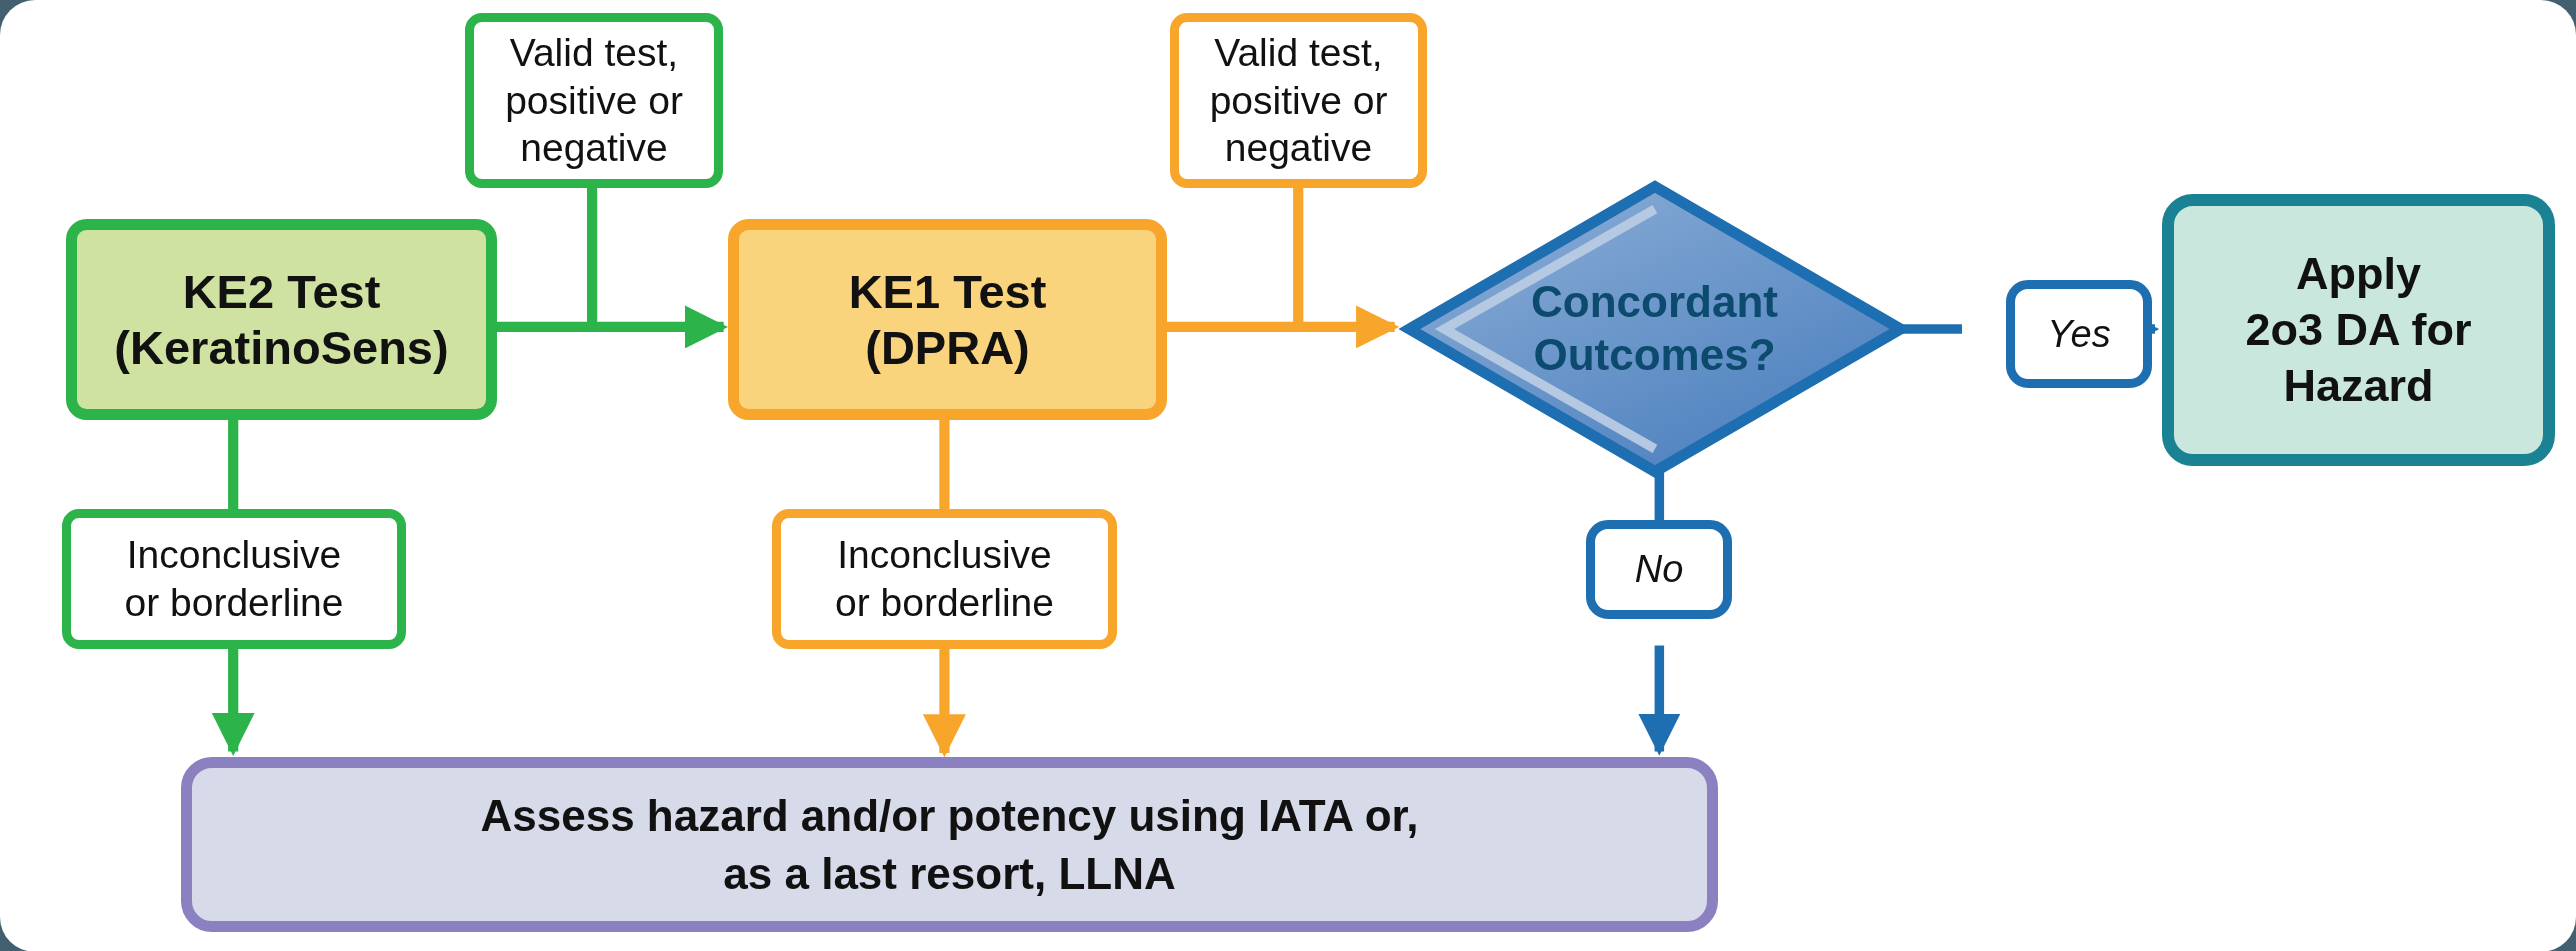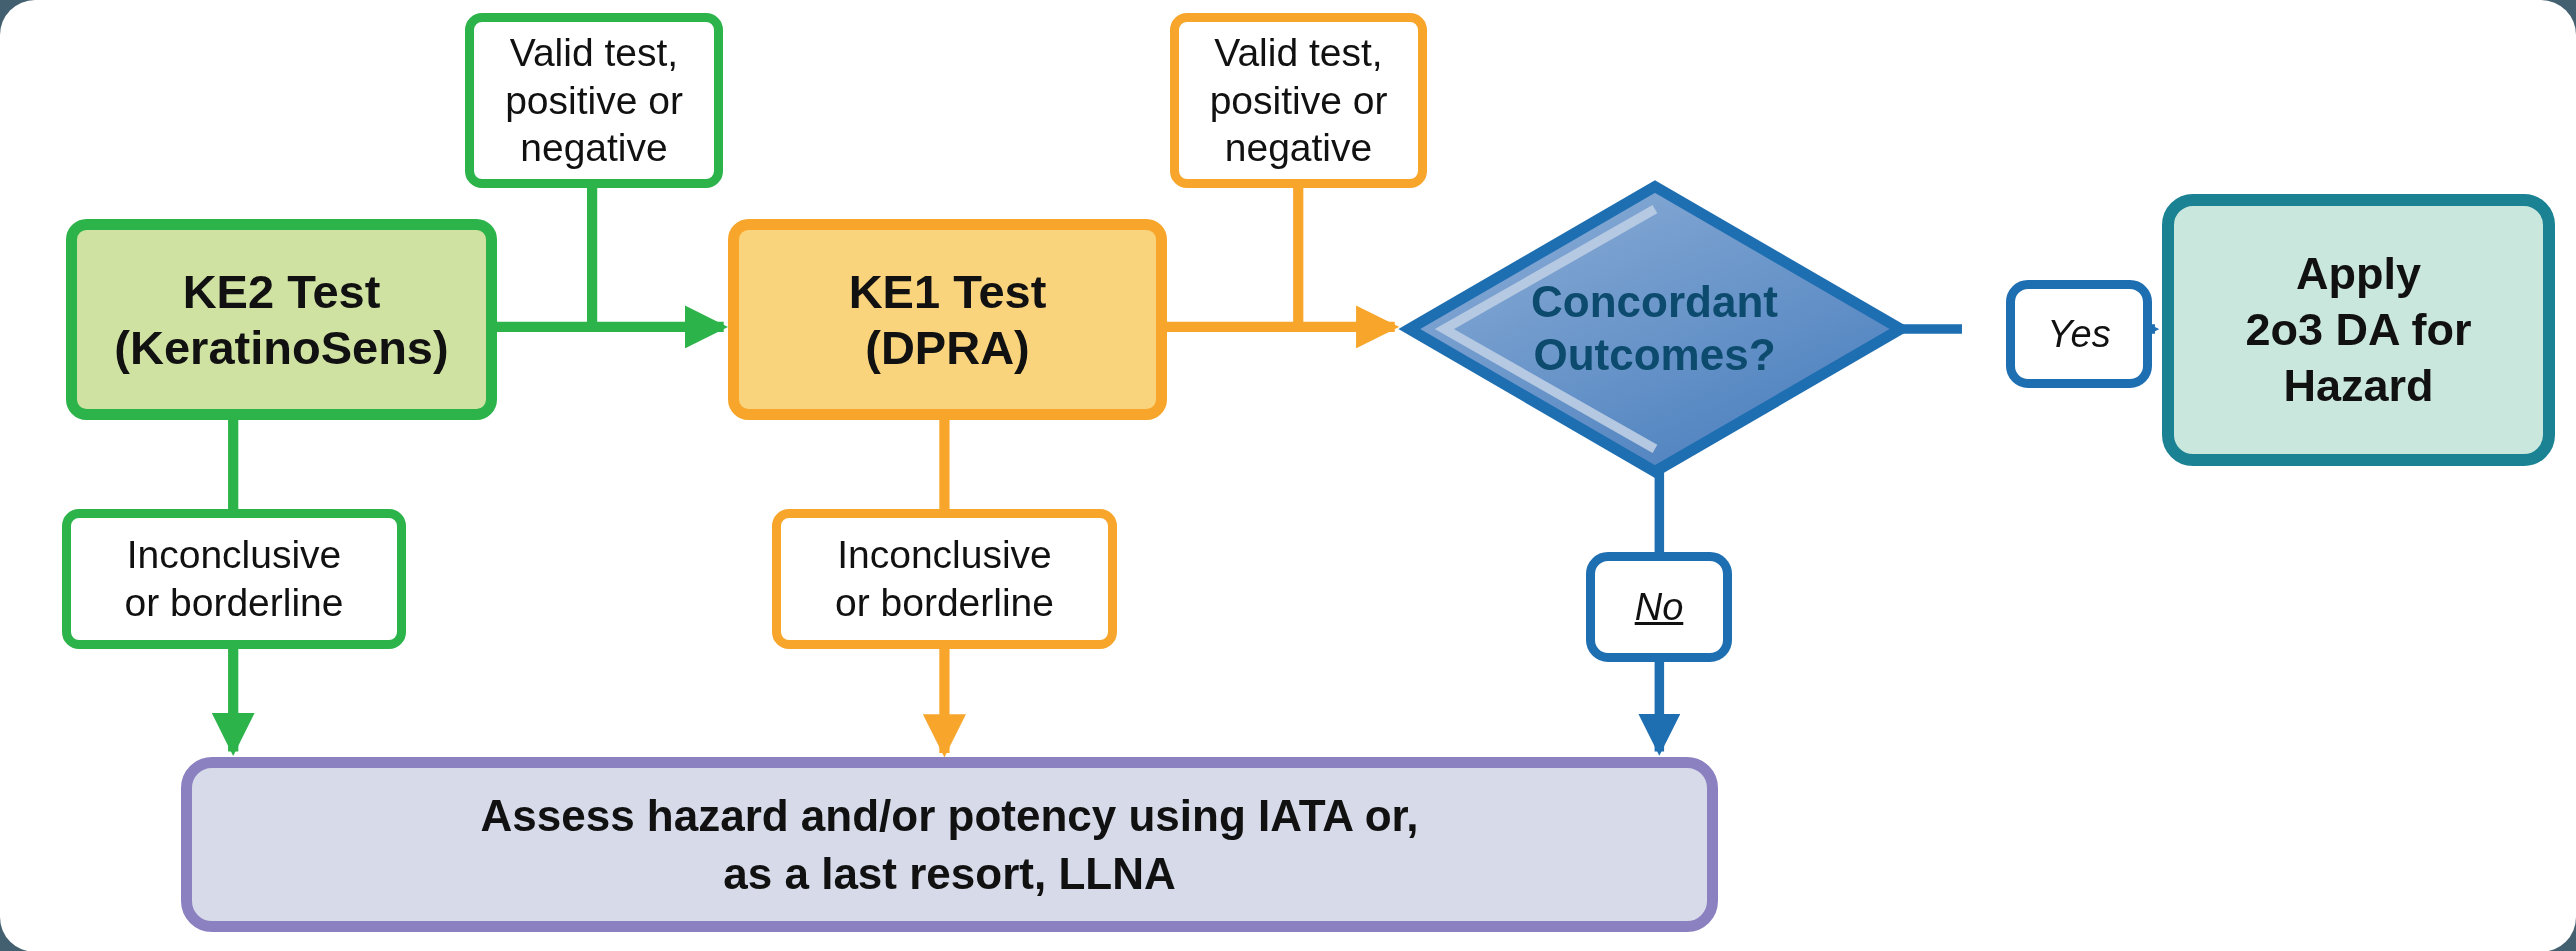--- a/index.html
+++ b/index.html
@@ -149,21 +149,21 @@
 negative</div>
 
   <div class="node note orange" style="left:772px; top:509px; width:345px; height:140px;">Inconclusive
 or borderline</div>
 
   <div class="node diamond-label" style="left:1409px; top:186px; width:491px; height:285px;">Concordant
 Outcomes?</div>
 
   <div class="node tag" style="left:1958px; top:280px; width:146px; height:108px;margin-left:48px;">Yes</div>
 
-  <div class="node tag" style="left:1586px; top:552px; width:146px; height:110px;text-decoration:underline;">No</div>
+  <div class="node tag" style="left:1586px; top:520px; width:146px; height:99px;">No</div>
 
   <div class="node terminal" style="left:2162px; top:194px; width:393px; height:272px;">Apply
 2o3 DA for
 Hazard</div>
 
   <div class="node assess" style="left:181px; top:757px; width:1537px; height:175px;">Assess hazard and/or potency using IATA or,
 as a last resort, LLNA</div>
 
 </div>
 

